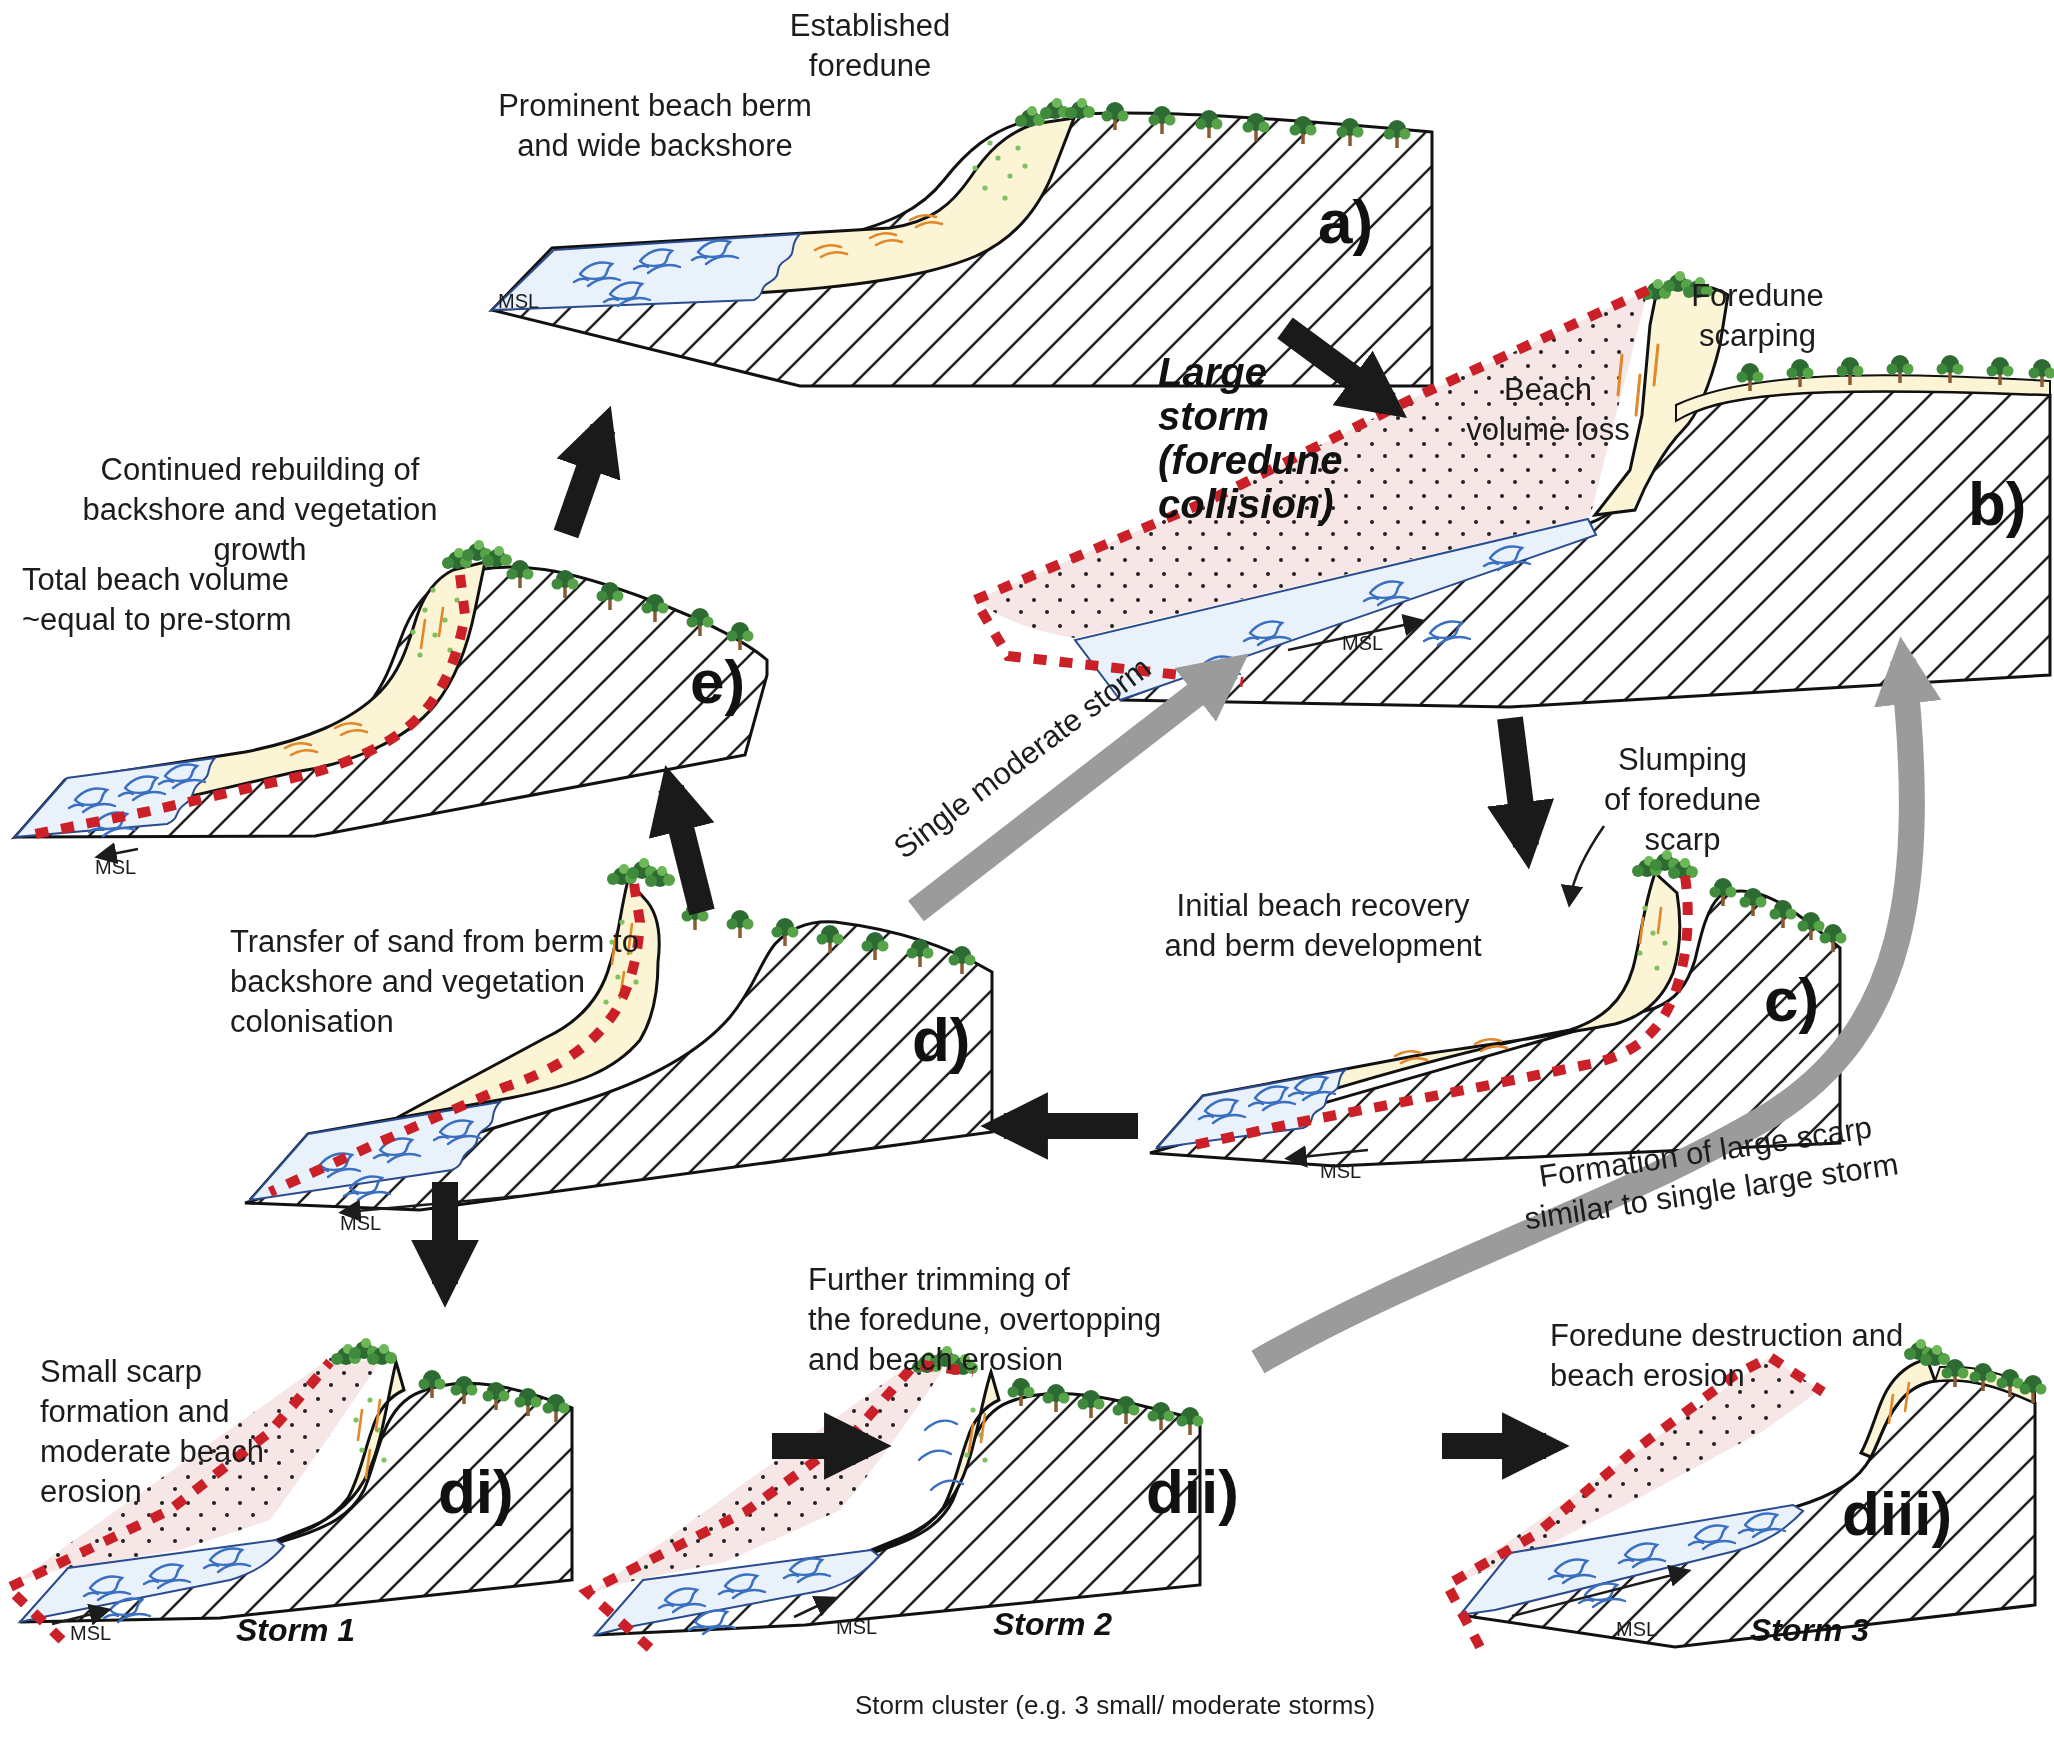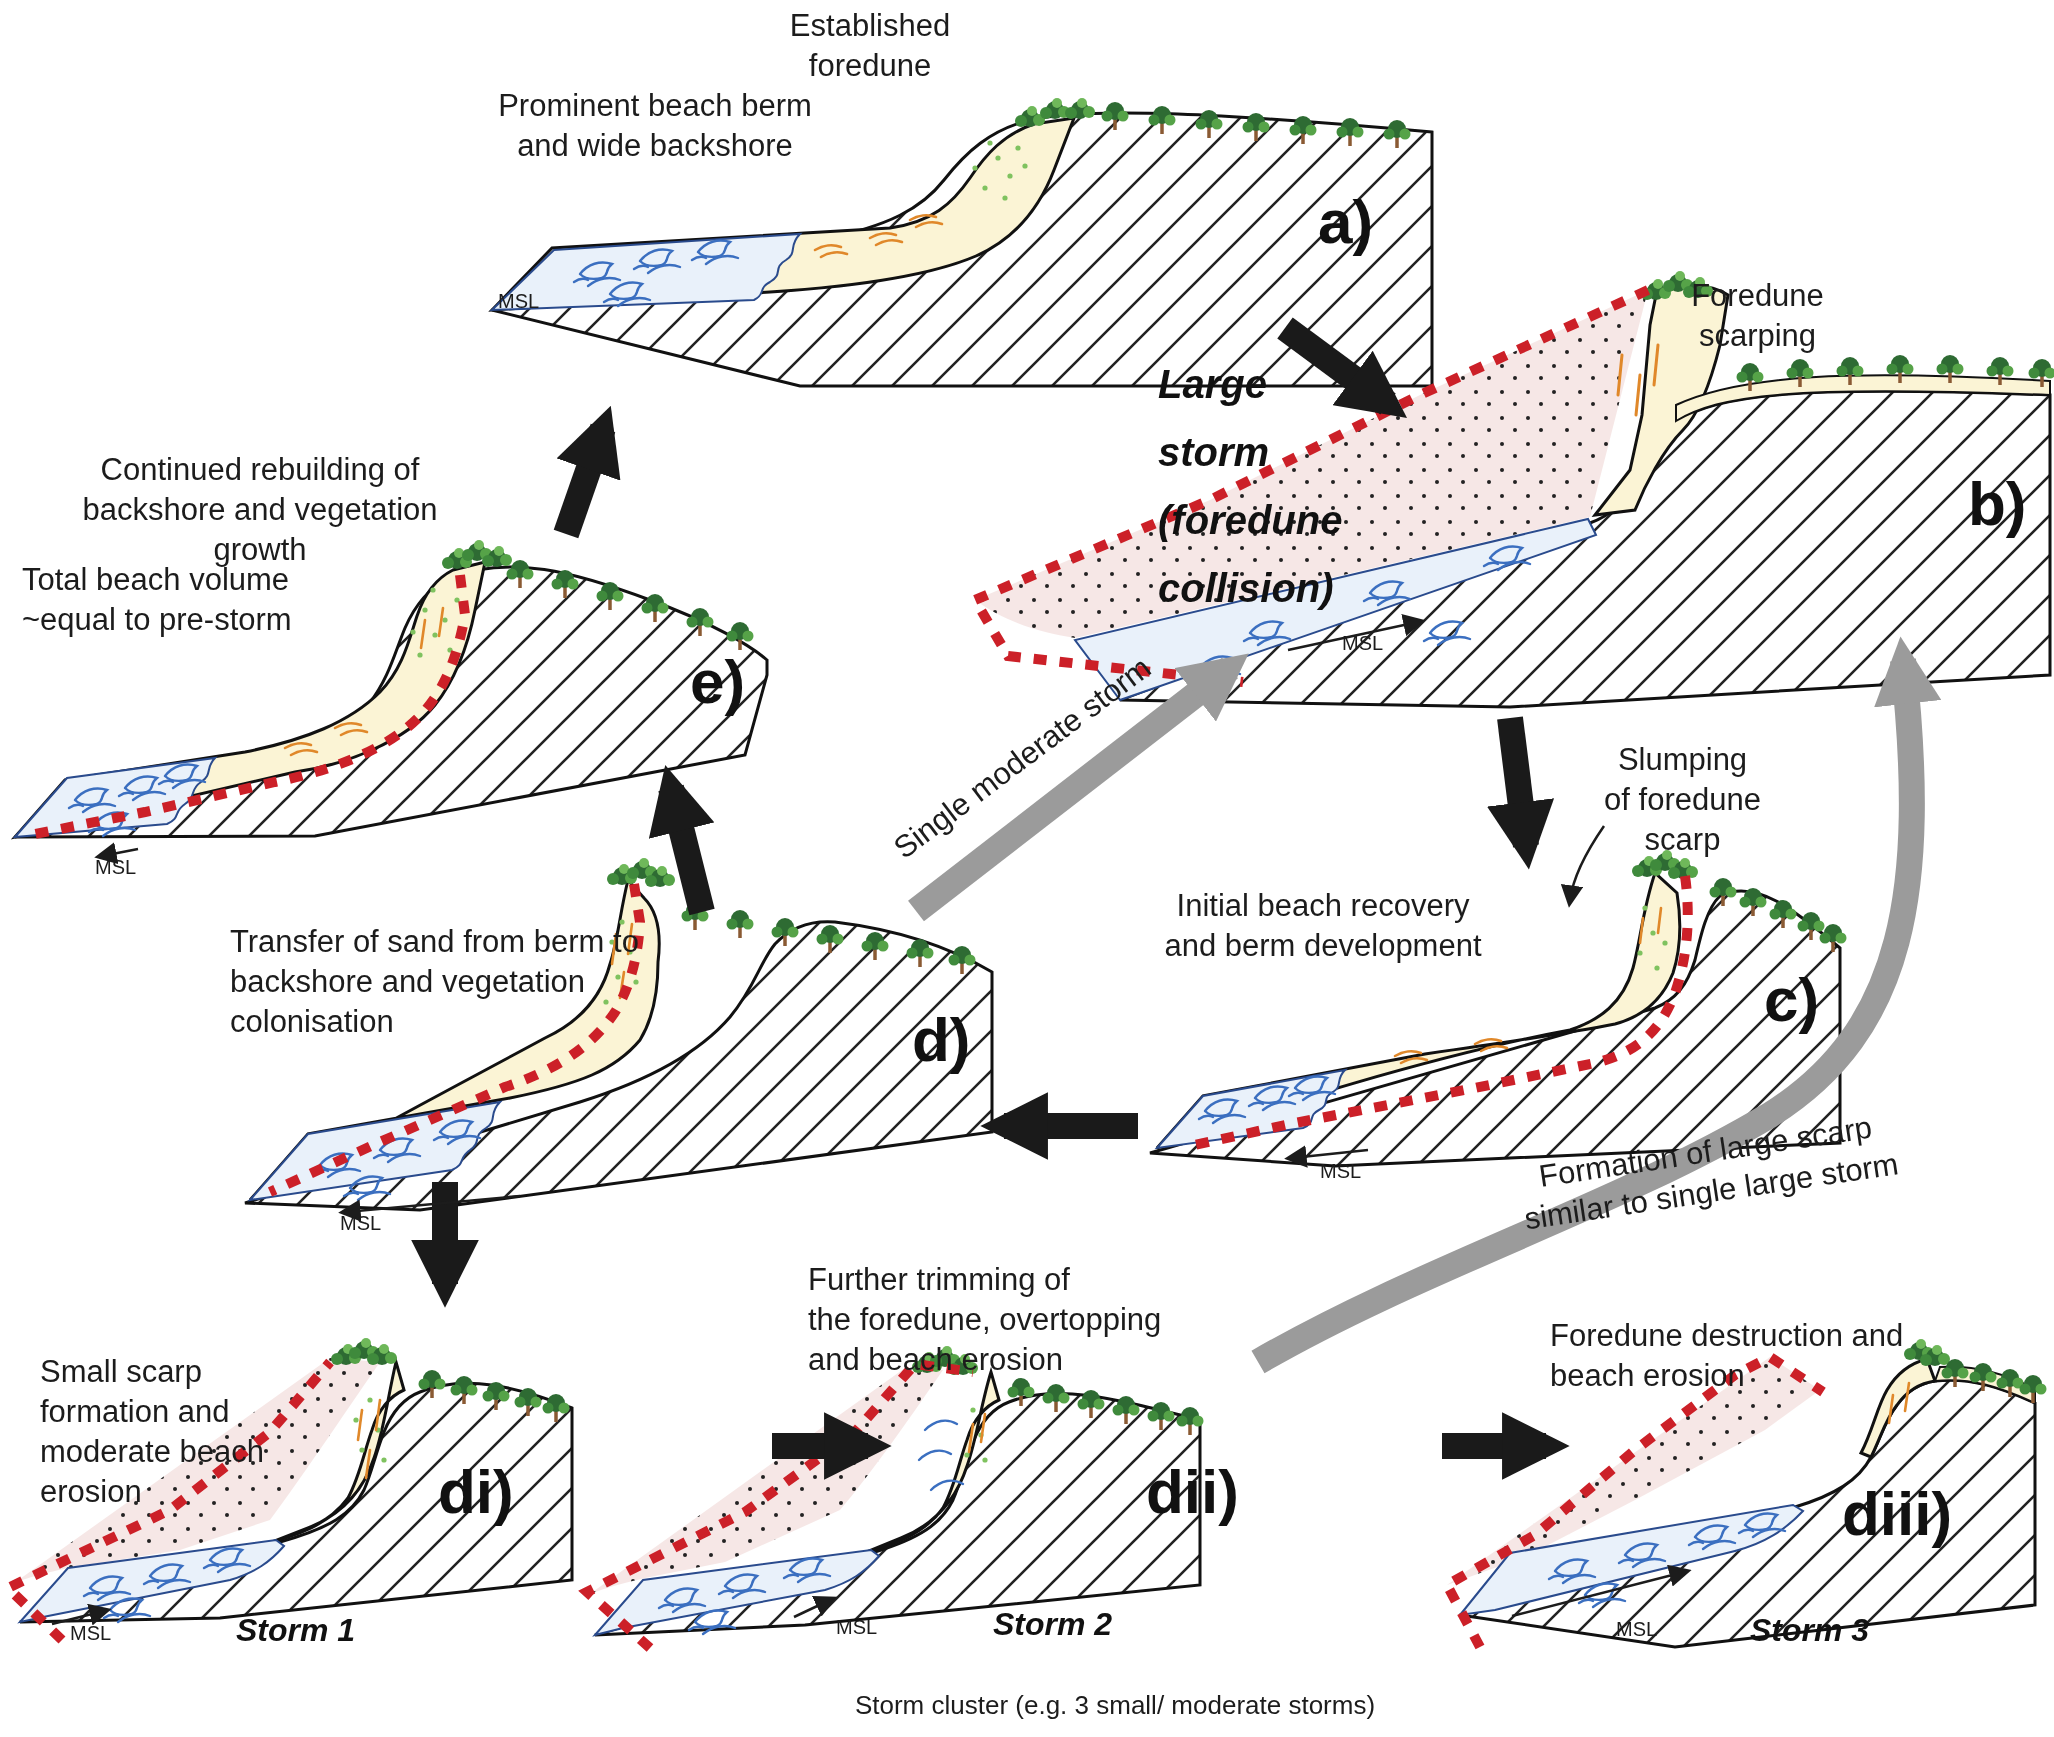--- a/index.html
+++ b/index.html
@@ -3,21 +3,21 @@
 <meta charset="utf-8">
 <style>
   html,body{margin:0;padding:0;background:#ffffff;}
   #fig{position:relative;width:2054px;height:1737px;background:#ffffff;overflow:hidden;
        font-family:"Liberation Sans", sans-serif;color:#1c1c1c;}
   .lbl{position:absolute;white-space:pre-line;font-size:31px;line-height:40px;color:#1c1c1c;}
   .ctr{text-align:center;} .rgt{text-align:center;}
   .msl{position:absolute;font-size:20px;color:#1c1c1c;}
   .letter{position:absolute;font-size:62px;font-weight:bold;color:#111;}
   .storm{position:absolute;font-size:32px;font-weight:bold;font-style:italic;color:#111;}
-  .bigstorm{position:absolute;font-size:40px;line-height:68px;font-weight:bold;font-style:italic;white-space:pre-line;color:#111;}
+  .bigstorm{position:absolute;font-size:40px;line-height:44px;font-weight:bold;font-style:italic;white-space:pre-line;color:#111;}
   .rot{transform-origin:0 0;}
   svg.panel{position:absolute;overflow:visible;}
   #overlay{position:absolute;left:0;top:0;}
   .caption{position:absolute;font-size:26px;text-align:center;}
 </style>
 </head>
 <body>
 
 <div id="fig">
 
@@ -371,20 +371,22 @@
   <div class="msl" style="left:498px;top:290px">MSL</div>
   <div class="letter" style="left:1318px;top:186px">a)</div>
 
   <div class="bigstorm" style="left:1158px;top:350px;width:270px">Large
 storm
 (foredune
 collision)</div>
 
   <div class="lbl ctr" style="left:1640px;top:276px;width:235px">Foredune
 scarping</div>
+  <div class="lbl ctr" style="left:1413px;top:370px;width:270px">Beach
+volume loss</div>
   <div class="msl" style="left:1342px;top:632px">MSL</div>
   <div class="letter" style="left:1968px;top:468px">b)</div>
 
   <div class="lbl rot" style="left:898px;top:832px;transform:rotate(-37deg);transform-origin:0 50%;">Single moderate storm</div>
 
   <div class="lbl ctr" style="left:1118px;top:886px;width:410px">Initial beach recovery
 and berm development</div>
   <div class="lbl ctr" style="left:1565px;top:740px;width:235px">Slumping
 of foredune
 scarp</div>

